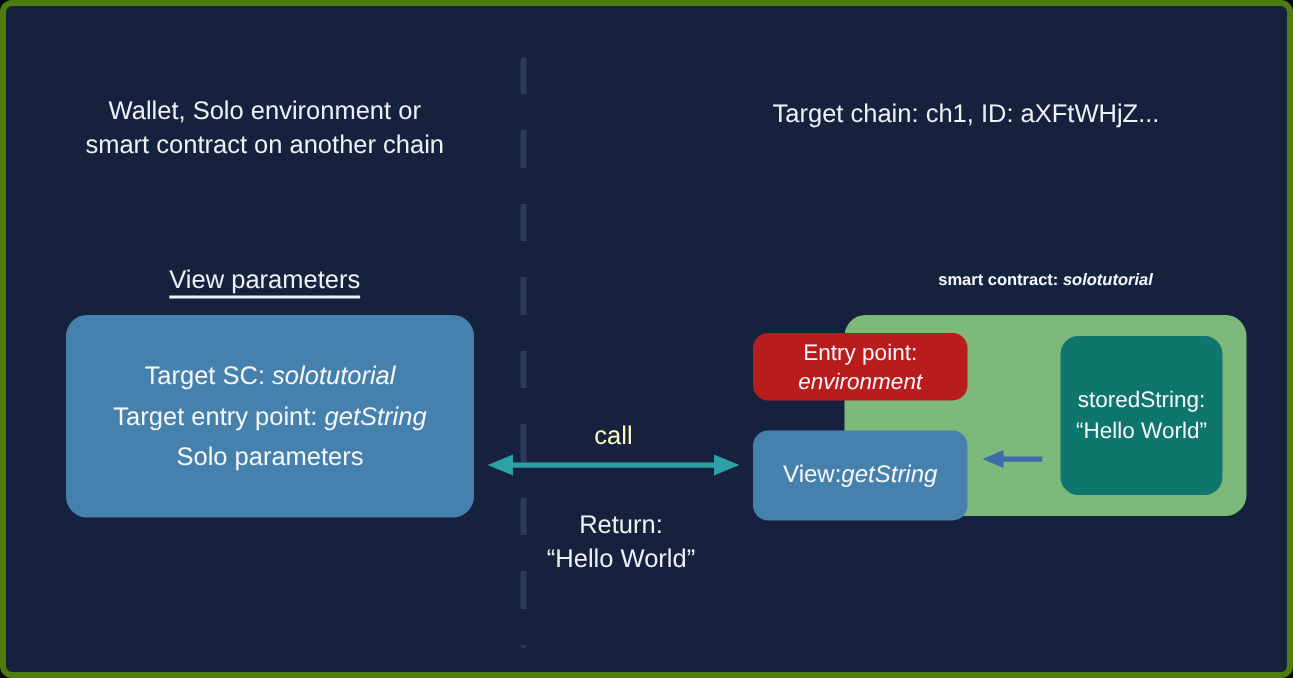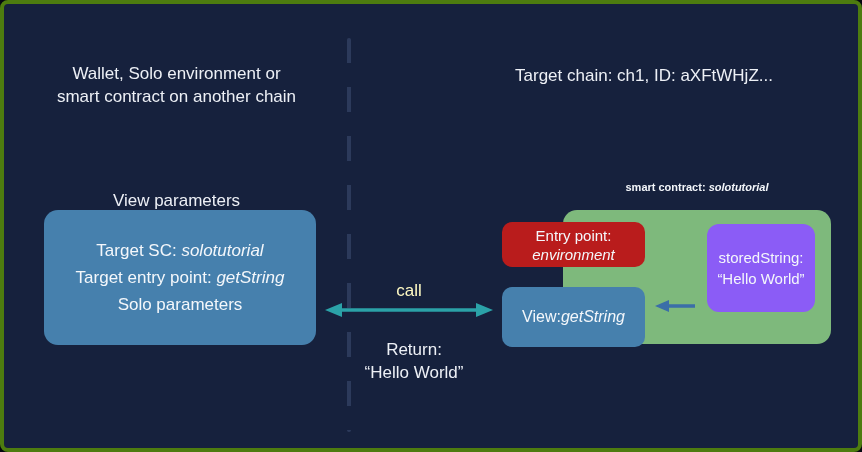--- a/index.html
+++ b/index.html
@@ -22,21 +22,21 @@
       to bottom, #2C3A5B 0px, #2C3A5B 25px, transparent 25px, transparent 49px);
     border-radius: 2px;
   }
 
   .intro-left {
     left: 20px; top: 58px; width: 305px;
     text-align: center; font-size: 17px; line-height: 23px; color: #EDF0F6;
   }
   .view-parameters {
     left: 20px; top: 173px; width: 305px;
-    text-align: center; font-size: 17px; color: #EDF0F6; margin-top: 14px;
+    text-align: center; font-size: 17px; color: #EDF0F6;
   }
   .view-parameters span {
     text-decoration: underline;
     text-decoration-thickness: 1.5px;
     text-underline-offset: 5px;
   }
 
   .left-box {
     left: 40px; top: 206px; width: 272px; height: 135px;
     background: #4680AD; border-radius: 14px;
@@ -64,22 +64,22 @@
     display: flex; flex-direction: column; justify-content: center;
     text-align: center; font-size: 15px; line-height: 19px; color: #F4F7FB;
   }
   .view-box {
     left: 498px; top: 283px; width: 143px; height: 60px;
     background: #4680AD; border-radius: 10px;
     display: flex; align-items: center; justify-content: center;
     font-size: 16px; color: #F4F7FB;
   }
   .stored-box {
-    left: 703px; top: 220px; width: 108px; height: 88px;
-    background: #8b5cf6; border-radius: 12px;
+    left: 703px; top: 220px; width: 108px; height: 106px;
+    background: #0f766e; border-radius: 12px;
     display: flex; flex-direction: column; justify-content: center;
     text-align: center; font-size: 15px; line-height: 21px; color: #F4F7FB;
   }
 
   .call-label {
     left: 321px; top: 277px; width: 168px;
     text-align: center; font-size: 17px; color: #fef9c3;
   }
   .call-arrow { left: 321px; top: 298px; width: 168px; height: 16px; }
   .stored-arrow { left: 651px; top: 295px; width: 40px; height: 14px; }

